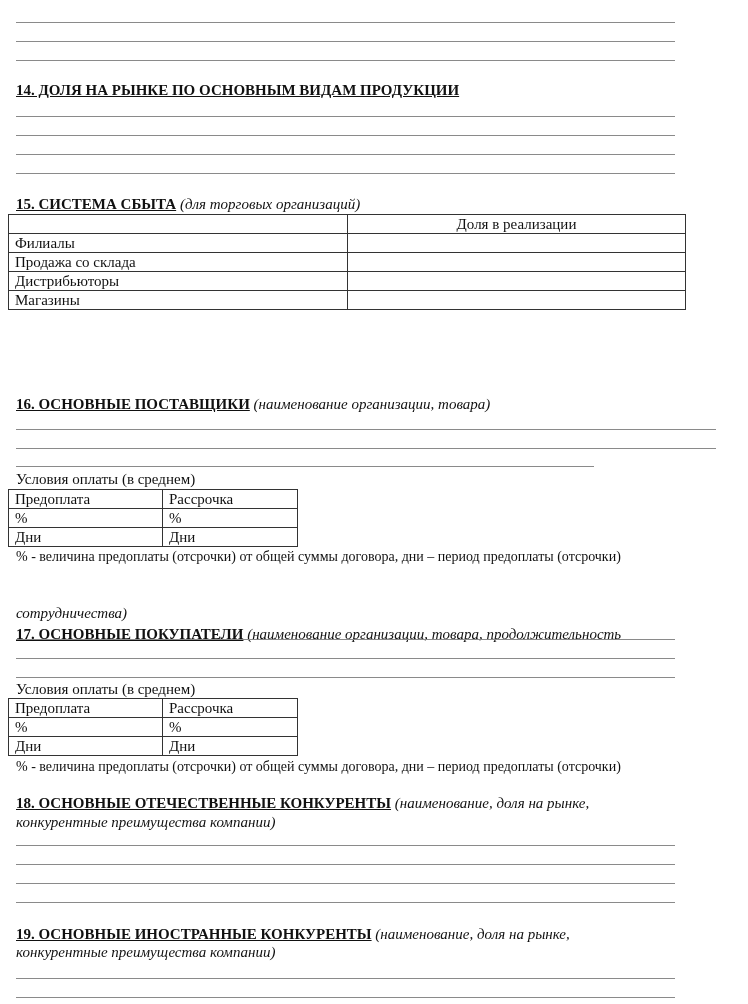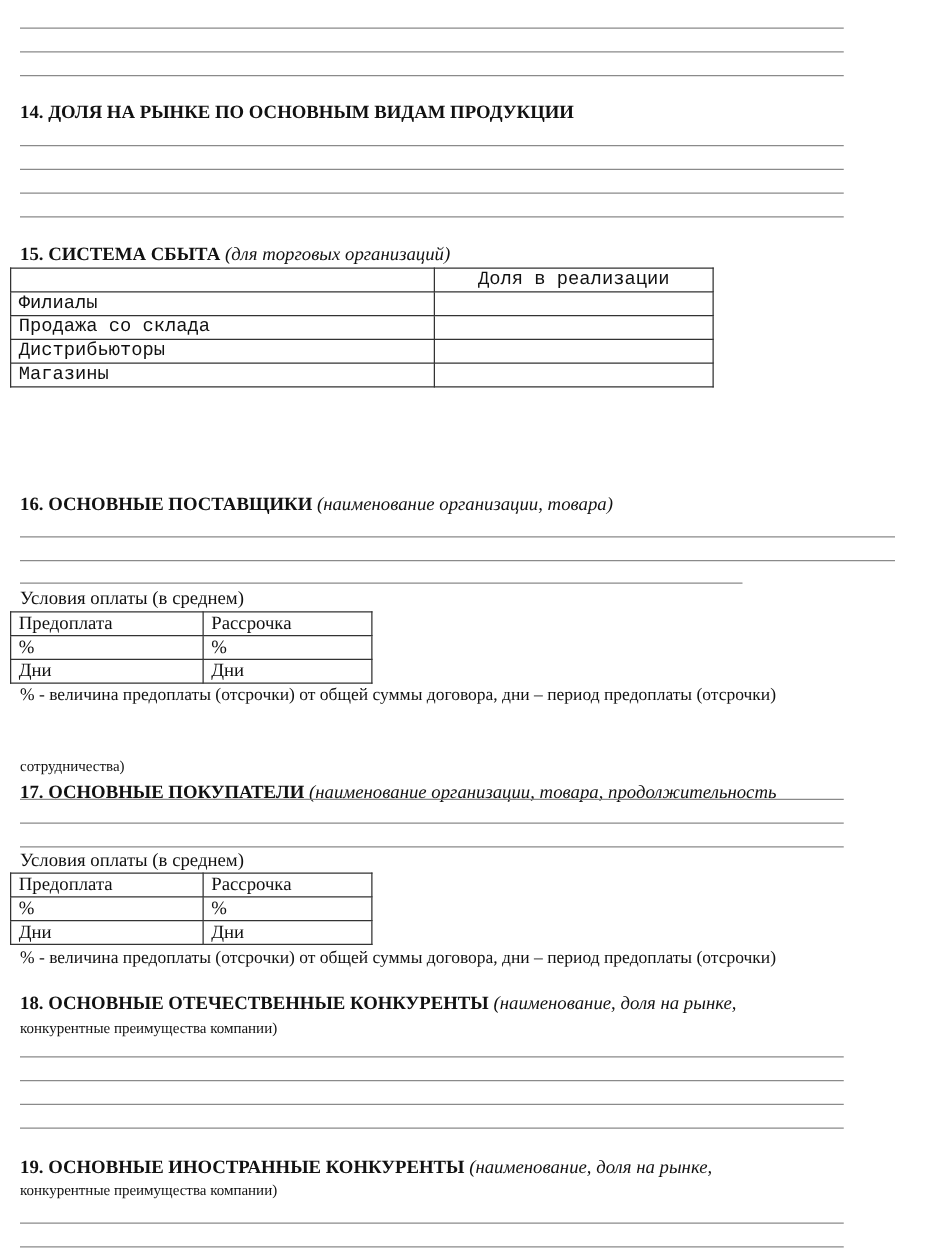--- a/index.html
+++ b/index.html
@@ -8,24 +8,24 @@
     font-family: "Liberation Serif", "DejaVu Serif", serif;
     color: #111111;
   }
   .line {
     position: absolute; height: 0; border-top: 1.5px solid #8a8a8a;
   }
   .heading {
     position: absolute; left: 16px; font-size: 15px; line-height: 19px;
     white-space: nowrap;
   }
-  .heading b { font-weight: bold; }
+  .heading b { font-weight: bold; text-decoration: underline; }
   .heading i { font-weight: normal; font-style: italic; font-size: 15px; }
   .sub-italic {
-    position: absolute; left: 16px; font-size: 12px; line-height: 19px;
+    position: absolute; left: 16px; font-size: 15px; font-style: italic; line-height: 19px;
   }
   table.t {
     position: absolute; border-collapse: collapse; font-size: 15px;
   }
   table.t td {
     border: 1.3px solid #333333; height: 18px; padding: 0 0 0 6px; line-height: 18px;
     vertical-align: middle; white-space: nowrap;
   }
   .label {
     position: absolute; font-size: 15px; line-height: 18px; white-space: nowrap;
@@ -46,21 +46,21 @@
 </div>
 <div class="line" style="top:116px;left:16px;width:659px;"></div>
 <div class="line" style="top:135px;left:16px;width:659px;"></div>
 <div class="line" style="top:154px;left:16px;width:659px;"></div>
 <div class="line" style="top:173px;left:16px;width:659px;"></div>
 
 <div class="heading" style="top:195px;">
   <b>15. СИСТЕМА СБЫТА</b>
   <i>(для торговых организаций)</i>
 </div>
-<table class="t" style="top:214px;left:8px;width:563px;font-family:Liberation Mono, monospace;">
+<table class="t" style="top:214px;left:8px;width:678px;">
   <tbody>
       <tr>
     <td style="width:332px;"></td>
     <td style="text-align:center;padding:0;">Доля в реализации</td>
   </tr>
   <tr>
     <td>Филиалы</td>
     <td></td>
   </tr>
   <tr>

